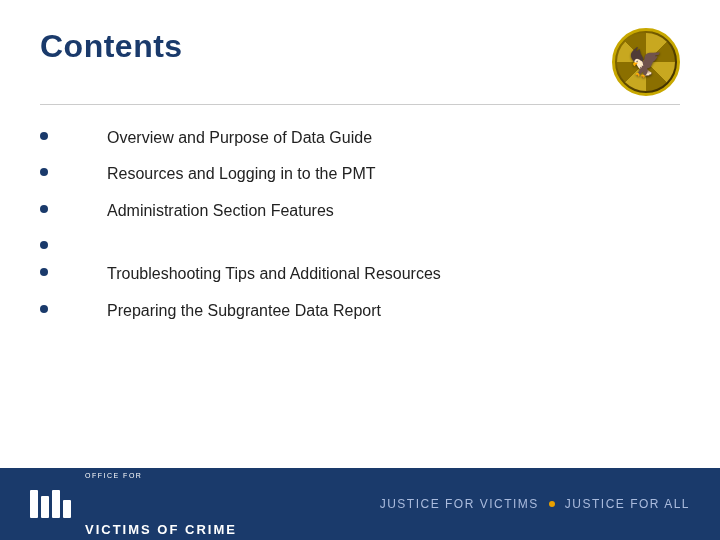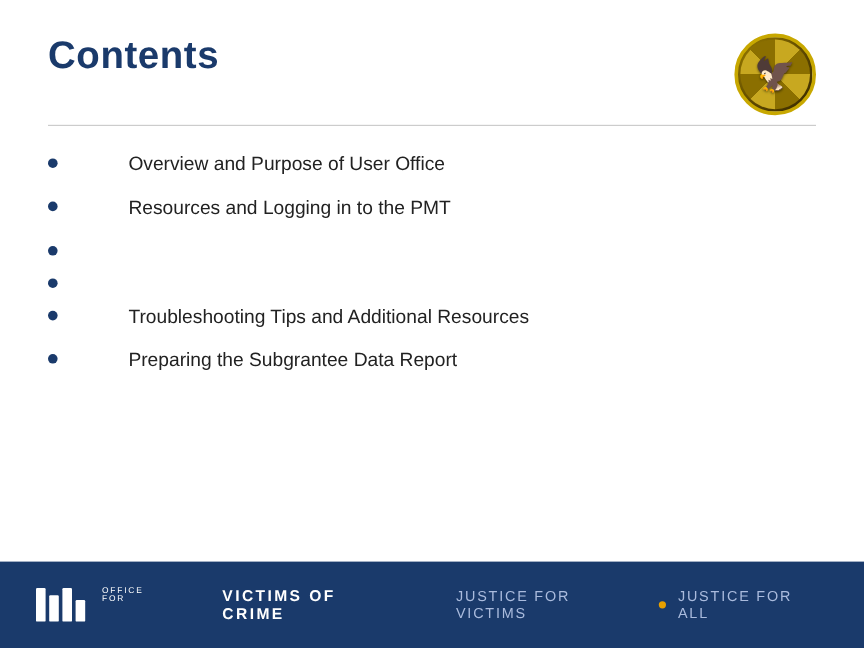--- a/index.html
+++ b/index.html
@@ -152,20 +152,21 @@
       margin-right: 4px;
     }
 
     .ovc-col {
       background: white;
       border-radius: 1px;
     }
 
     .footer-ovc-text {
       display: flex;
+      flex-direction: column;
     }
 
     .footer-office-text {
       font-size: 7px;
       color: #ffffff;
       letter-spacing: 1.5px;
       text-transform: uppercase;
       font-weight: 300;
     }
 
@@ -212,28 +213,29 @@
           <span class="logo-eagle">🦅</span>
         </div>
       </div>
     </div>
 
     <hr class="divider">
 
     <ul class="bullet-list">
       <li class="bullet-list-item">
         <div class="bullet-dot"></div>
-        <span class="bullet-text">Overview and Purpose of User Office</span>
+        <span class="bullet-text">Overview and Purpose of Data Guide</span>
       </li>
       <li class="bullet-list-item">
         <div class="bullet-dot"></div>
         <span class="bullet-text">Resources and Logging in to the PMT</span>
       </li>
       <li class="bullet-list-item">
         <div class="bullet-dot"></div>
+        <span class="bullet-text">Administration Section Features</span>
       </li>
       <li class="bullet-list-item">
         <div class="bullet-dot"></div>
       </li>
       <li class="bullet-list-item">
         <div class="bullet-dot"></div>
         <span class="bullet-text">Troubleshooting Tips and Additional Resources</span>
       </li>
       <li class="bullet-list-item">
         <div class="bullet-dot"></div>

